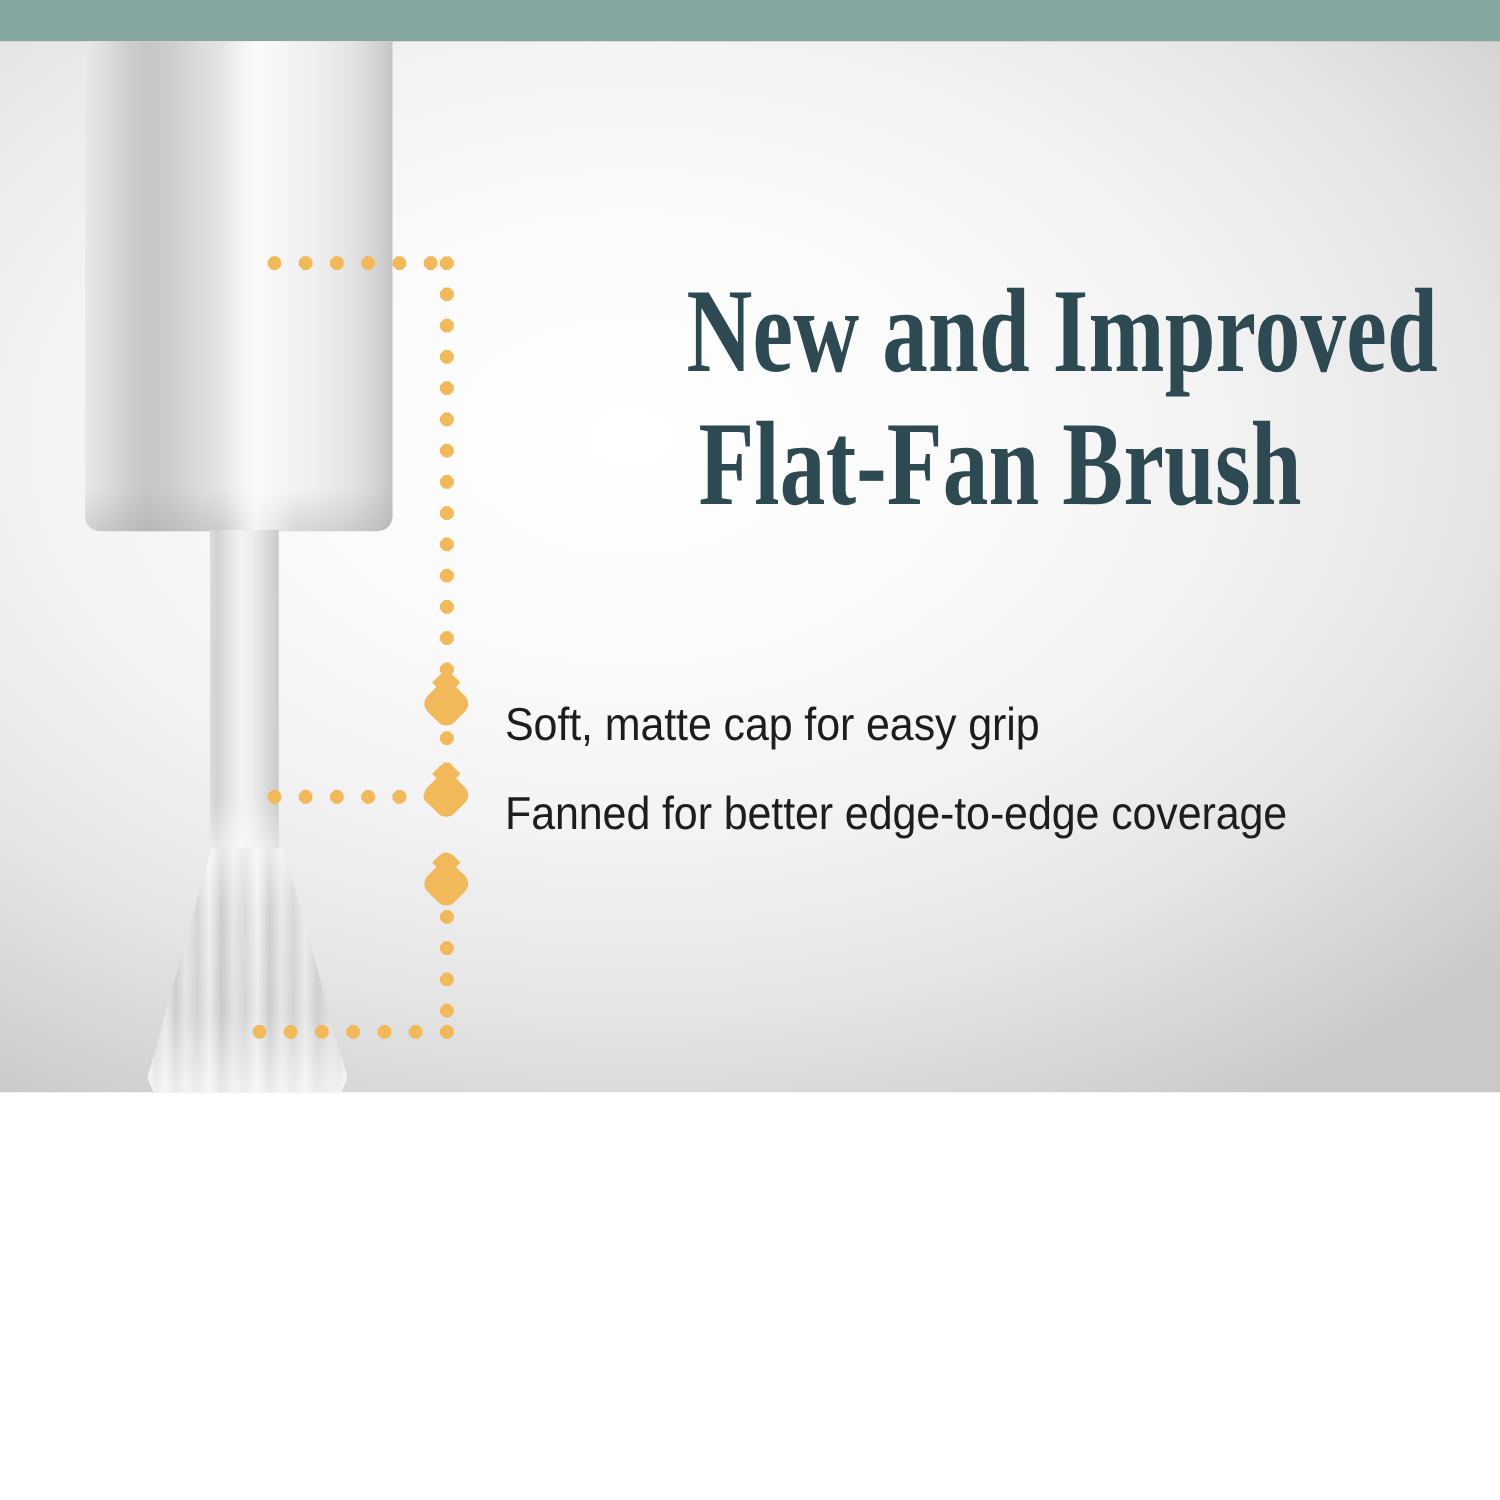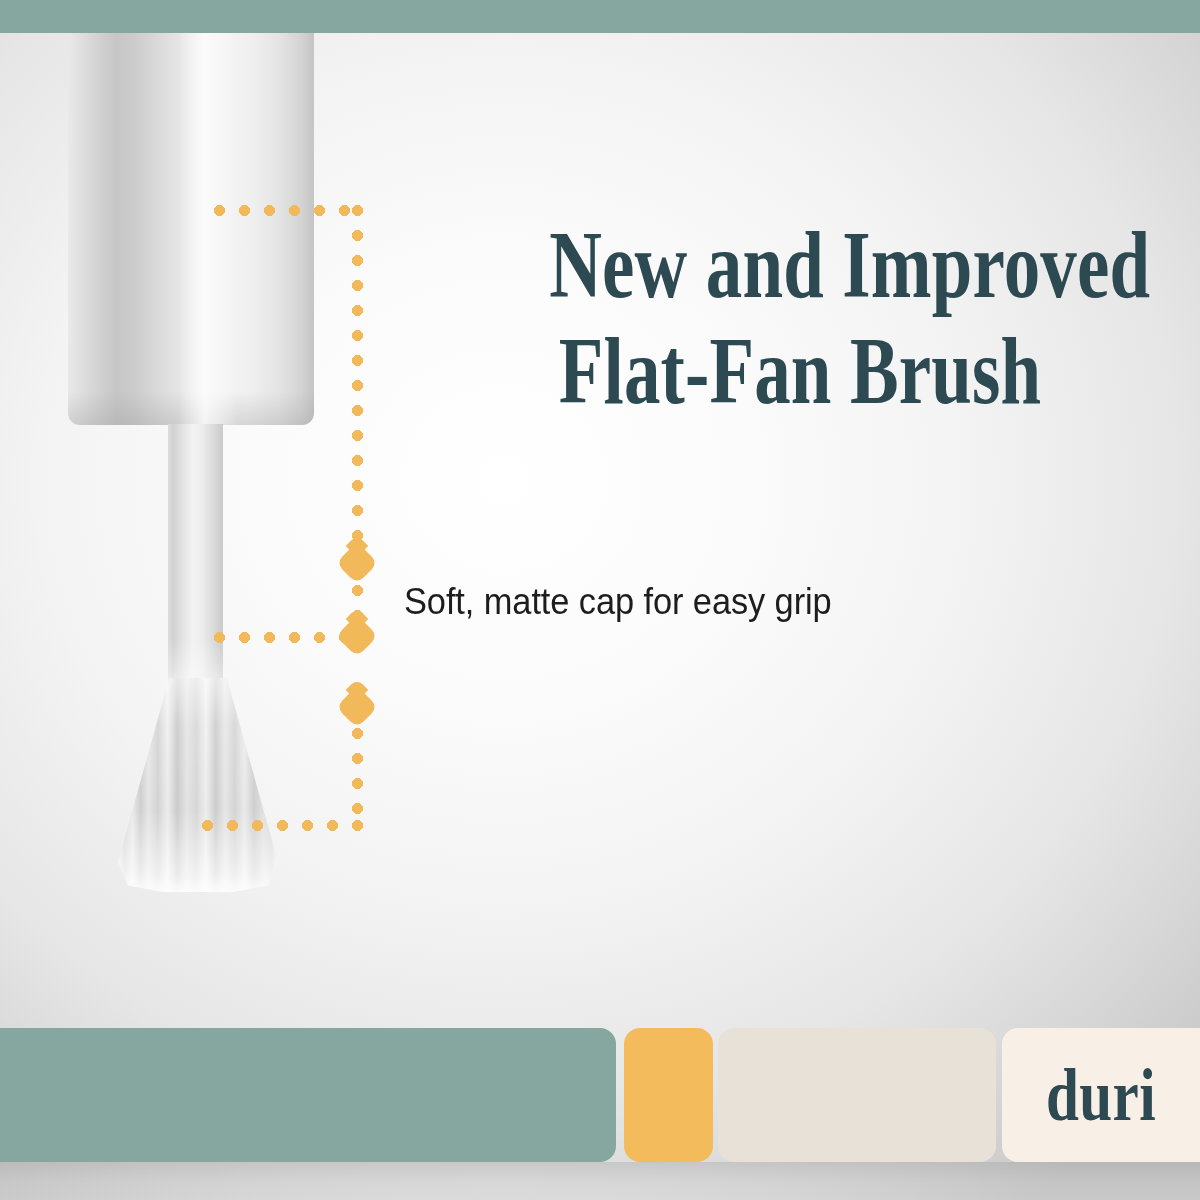--- a/index.html
+++ b/index.html
@@ -5,21 +5,21 @@
 <style>
   html, body {
     margin: 0;
     padding: 0;
     background: #ffffff;
   }
 
   .canvas {
     position: relative;
     width: 1200px;
-    height: 1200px;
+    height: 874px;
     overflow: hidden;
     font-family: "Liberation Sans", sans-serif;
     background:
       radial-gradient(ellipse 78% 72% at 42% 40%,
         #ffffff 0%,
         #fbfbfb 26%,
         #f3f3f3 50%,
         #e6e6e6 72%,
         #d6d6d6 88%,
         #c9c9c9 100%);
@@ -214,21 +214,21 @@
     transform: scaleX(0.76);
     transform-origin: center top;
     white-space: nowrap;
   }
   .headline .hl-line { display: block; }
 
   
   .bullets {
     position: absolute;
     left: 404px;
-    top: 566px;
+    top: 544px;
     width: 760px;
   }
   .bullet-row {
     position: relative;
     height: 71px;
     display: flex;
     align-items: center;
   }
   .bullet-text {
     color: #1d1d1d;
@@ -323,20 +323,23 @@
   </div>
 
   <div class="diamond" style="left:342px; top:548px;"></div>
   <div class="diamond" style="left:342px; top:621px;"></div>
   <div class="diamond" style="left:342px; top:692px;"></div>
 
   <div class="bullets">
     <div class="bullet-row">
       <span class="bullet-text">Soft, matte cap for easy grip</span>
     </div>
+    <div class="bullet-row">
+      <span class="bullet-text">Fanned for better edge-to-edge coverage</span>
+    </div>
   </div>
 
   <div class="footer">
     <div class="seg seg-teal"></div>
     <div class="seg seg-amber"></div>
     <div class="seg seg-beige"></div>
     <div class="seg seg-cream"></div>
     <div class="logo">duri</div>
     <div class="footer-shadow"></div>
   </div>

